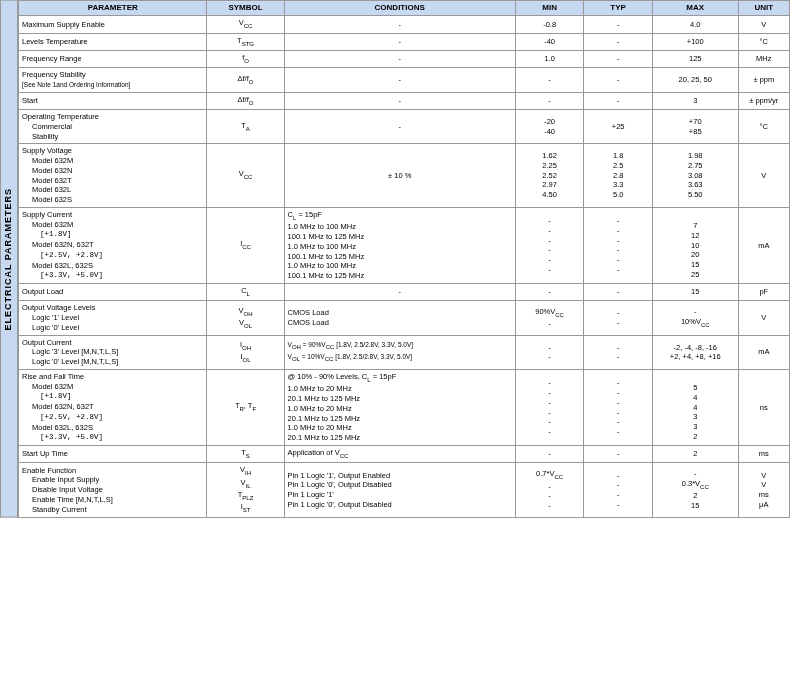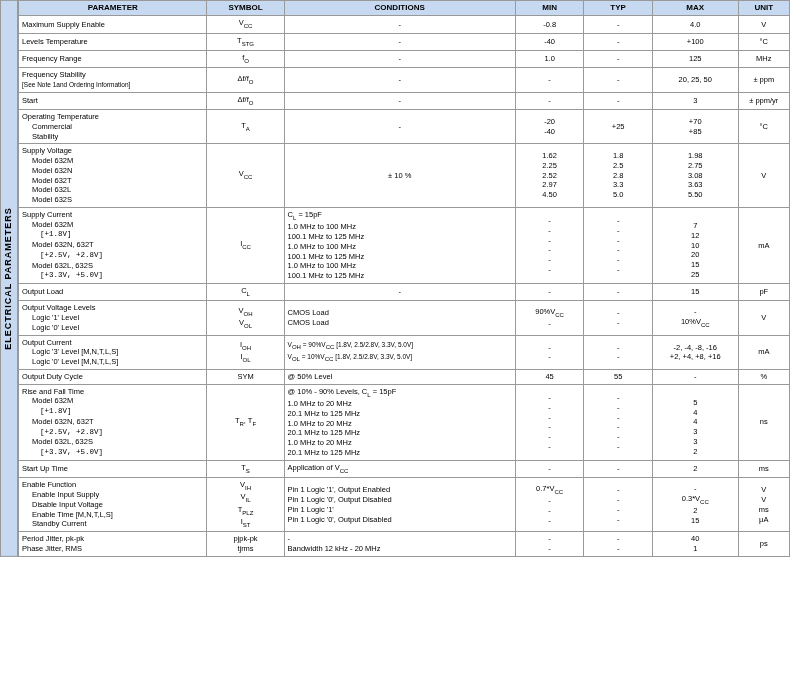--- a/index.html
+++ b/index.html
@@ -193,29 +193,20 @@
         <tr>
           <td>Output Current<br><span class="indent">Logic '3' Level [M,N,T,L,S]</span><br><span class="indent">Logic '0' Level [M,N,T,L,S]</span></td>
           <td class="center">I<span class="sub">OH</span><br>I<span class="sub">OL</span></td>
           <td><span class="small-note">V<span class="sub">OH</span> = 90%V<span class="sub">CC</span> [1.8V, 2.5/2.8V, 3.3V, 5.0V]</span><br><span class="small-note">V<span class="sub">OL</span> = 10%V<span class="sub">CC</span> [1.8V, 2.5/2.8V, 3.3V, 5.0V]</span></td>
           <td class="center">-<br>-</td>
           <td class="center">-<br>-</td>
           <td class="center">-2, -4, -8, -16<br>+2, +4, +8, +16</td>
           <td class="center">mA</td>
         </tr>
 
-        <tr>
-          <td>Output Duty Cycle</td>
-          <td class="center">SYM</td>
-          <td>@ 50% Level</td>
-          <td class="center">45</td>
-          <td class="center">55</td>
-          <td class="center">-</td>
-          <td class="center">%</td>
-        </tr>
 
         <tr>
           <td>Rise and Fall Time<br><span class="indent">Model 632M</span><br><span class="indent2">[+1.8V]</span><br><span class="indent">Model 632N, 632T</span><br><span class="indent2">[+2.5V, +2.8V]</span><br><span class="indent">Model 632L, 632S</span><br><span class="indent2">[+3.3V, +5.0V]</span></td>
           <td class="center">T<span class="sub">R</span>, T<span class="sub">F</span></td>
           <td>@ 10% - 90% Levels, C<span class="sub">L</span> = 15pF<br>1.0 MHz to 20 MHz<br>20.1 MHz to 125 MHz<br>1.0 MHz to 20 MHz<br>20.1 MHz to 125 MHz<br>1.0 MHz to 20 MHz<br>20.1 MHz to 125 MHz</td>
           <td class="center">-<br>-<br>-<br>-<br>-<br>-</td>
           <td class="center">-<br>-<br>-<br>-<br>-<br>-</td>
           <td class="center"><br>5<br>4<br>4<br>3<br>3<br>2</td>
           <td class="center">ns</td>
         </tr>
@@ -233,25 +224,16 @@
         <tr>
           <td>Enable Function<br><span class="indent">Enable Input Supply</span><br><span class="indent">Disable Input Voltage</span><br><span class="indent">Enable Time [M,N,T,L,S]</span><br><span class="indent">Standby Current</span></td>
           <td class="center">V<span class="sub">IH</span><br>V<span class="sub">IL</span><br>T<span class="sub">PLZ</span><br>I<span class="sub">ST</span></td>
           <td>Pin 1 Logic '1', Output Enabled<br>Pin 1 Logic '0', Output Disabled<br>Pin 1 Logic '1'<br>Pin 1 Logic '0', Output Disabled</td>
           <td class="center">0.7*V<span class="sub">CC</span><br>-<br>-<br>-</td>
           <td class="center">-<br>-<br>-<br>-</td>
           <td class="center">-<br>0.3*V<span class="sub">CC</span><br>2<br>15</td>
           <td class="center">V<br>V<br>ms<br>μA</td>
         </tr>
 
-        <tr>
-          <td>Period Jitter, pk-pk<br>Phase Jitter, RMS</td>
-          <td class="center">pjpk-pk<br>tjrms</td>
-          <td>-<br>Bandwidth 12 kHz - 20 MHz</td>
-          <td class="center">-<br>-</td>
-          <td class="center">-<br>-</td>
-          <td class="center">40<br>1</td>
-          <td class="center">ps</td>
-        </tr>
       </tbody>
     </table>
   </div>
 </div>
 
 </body></html>

